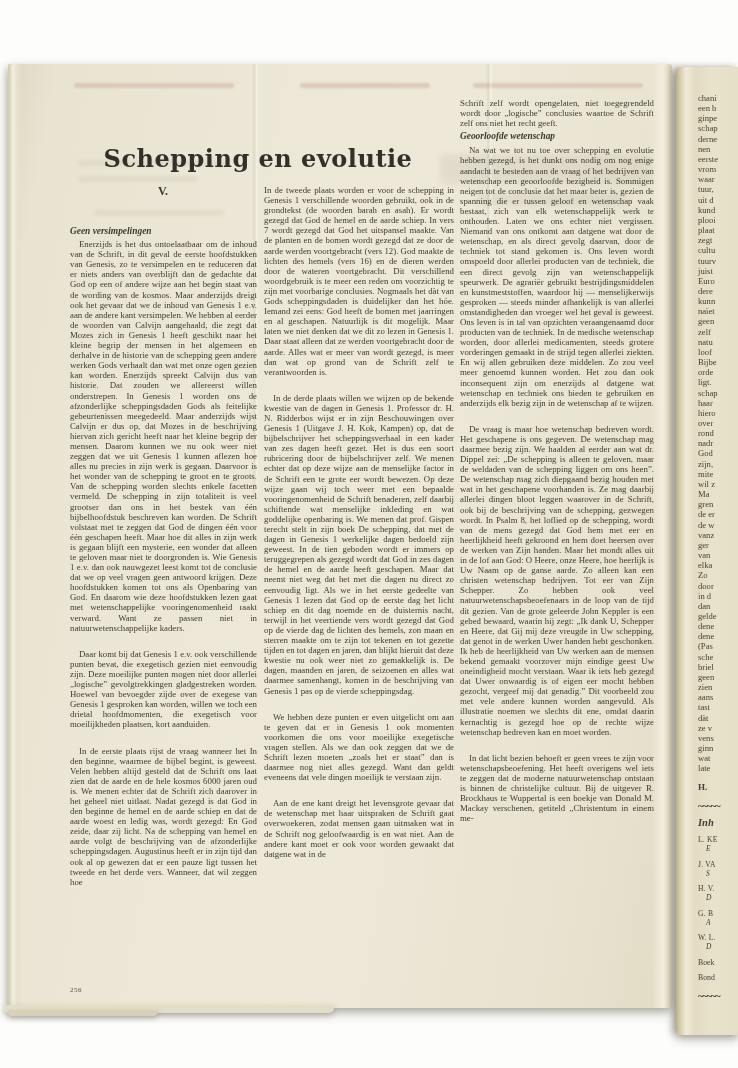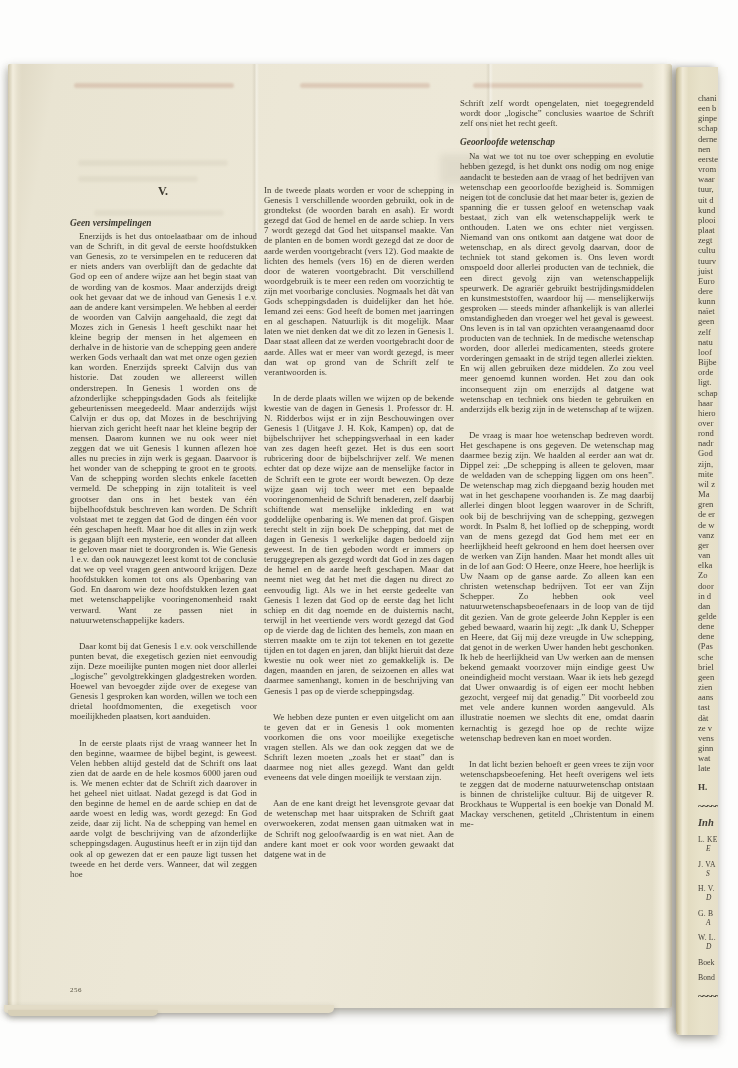--- a/index.html
+++ b/index.html
@@ -58,33 +58,33 @@
   }
   .col{position:absolute;overflow:hidden;color:#3f3b30;font-size:8.8px;line-height:10.1px;text-align:justify;}
   .col p{margin:0;text-indent:9px;hyphens:auto;}
   .col p + p{margin-top:16px;}
   .col .plist p:first-child{}
   .col1{left:62px;top:146px;width:187px;height:768px;}
   .col2{left:256px;top:121px;width:190px;height:792px;}
   .col2 .plist p:first-child{text-indent:0;}
   .col3{left:452px;top:34px;width:194px;height:880px;}
   p.cont{text-indent:0;}
-  .sec-head{font-style:italic;font-weight:700;font-size:9.4px;margin:8px 0 3px 0;color:#3c392f;text-align:left;}
-  .col3 .sec-head{margin:9px 0 4px 0;}
+  .sec-head{font-style:italic;font-weight:700;font-size:9.4px;margin:16px 0 3px 0;color:#3c392f;text-align:left;}
+  .col3 .sec-head{margin:3px 0 4px 0;}
   .page-no{position:absolute;left:62px;top:922px;font-size:7px;color:#55503f;letter-spacing:.5px;}
 
   
   .under1{position:absolute;left:4px;top:1005px;width:330px;height:8px;background:#e3dcc7;
     border-radius:0 0 5px 4px;box-shadow:0 3px 6px rgba(60,55,40,.28);}
   .under2{position:absolute;left:8px;top:1010px;width:150px;height:6px;background:#d8d0b8;
     border-radius:0 0 5px 4px;box-shadow:0 3px 5px rgba(60,55,40,.22);}
 
   
   .page-sliver{
-    position:absolute;left:676px;top:67px;width:42px;height:968px;
+    position:absolute;left:676px;top:67px;width:63px;height:968px;
     background:linear-gradient(90deg,#b9ae8d 0%,#d4cbaa 6%,#f0ead7 16%,#e3dcc2 30%,#e8e2ca 60%,#e6dfc8 100%);
     box-shadow:-4px 0 7px rgba(60,55,40,.35), 0 5px 10px rgba(60,55,40,.3);
     border-radius:3px 0 0 4px;overflow:hidden;
   }
   .sliver-inner{position:absolute;left:22px;top:26px;width:60px;color:#45413a;}
   .frag-line{font-size:8.6px;line-height:10.15px;white-space:nowrap;}
   .sig{font-size:9px;font-weight:700;margin-top:9px;}
   .squiggle{display:block;font-weight:700;font-size:11px;letter-spacing:-1.5px;color:#3c392f;margin:7px 0 2px 0;}
   .toc-head{font-style:italic;font-weight:700;font-size:10.5px;margin:6px 0 7px 0;white-space:nowrap;}
   .toc-entry{margin-bottom:6.5px;}
@@ -103,20 +103,21 @@
     <div class="ghost hdr g-h2"></div>
     <div class="ghost hdr g-h3"></div>
     <div class="ghost big g-b1"></div>
     <div class="ghost big g-b2"></div>
     <div class="ghost ln g-l1"></div>
     <div class="ghost ln g-l2"></div>
     <div class="ghost ln g-l3"></div>
     <div class="crease c1"></div>
     <div class="crease c2"></div>
 
+    <div class="title">Schepping en evolutie</div>
     <div class="part-no">V.</div>
 
     <div class="col col1">
       <div class="sec-head">Geen versimpelingen</div>
       <div class="plist">
           <p class="body-p">Enerzijds is het dus ontoelaatbaar om de inhoud van de Schrift, in dit geval de eerste hoofdstukken van Genesis, zo te versimpelen en te reduceren dat er niets anders van overblijft dan de gedachte dat God op een of andere wijze aan het begin staat van de wording van de kosmos. Maar anderzijds dreigt ook het gevaar dat we de inhoud van Genesis 1 e.v. aan de andere kant versimpelen. We hebben al eerder de woorden van Calvijn aangehaald, die zegt dat Mozes zich in Genesis 1 heeft geschikt naar het kleine begrip der mensen in het algemeen en derhalve in de historie van de schepping geen andere werken Gods verhaalt dan wat met onze ogen gezien kan worden. Enerzijds spreekt Calvijn dus van historie. Dat zouden we allereerst willen onderstrepen. In Genesis 1 worden ons de afzonderlijke scheppingsdaden Gods als feitelijke gebeurtenissen meegedeeld. Maar anderzijds wijst Calvijn er dus op, dat Mozes in de beschrijving hiervan zich gericht heeft naar het kleine begrip der mensen. Daarom kunnen we nu ook weer niet zeggen dat we uit Genesis 1 kunnen aflezen hoe alles nu precies in zijn werk is gegaan. Daarvoor is het wonder van de schepping te groot en te groots. Van de schepping worden slechts enkele facetten vermeld. De schepping in zijn totaliteit is veel grootser dan ons in het bestek van één bijbelhoofdstuk beschreven kan worden. De Schrift volstaat met te zeggen dat God de dingen één voor één geschapen heeft. Maar hoe dit alles in zijn werk is gegaan blijft een mysterie, een wonder dat alleen te geloven maar niet te doorgronden is. Wie Genesis 1 e.v. dan ook nauwgezet leest komt tot de conclusie dat we op veel vragen geen antwoord krijgen. Deze hoofdstukken komen tot ons als Openbaring van God. En daarom wie deze hoofdstukken lezen gaat met wetenschappelijke vooringenomenheid raakt verward. Want ze passen niet in natuurwetenschappelijke kaders.</p>
           <p class="body-p">Daar komt bij dat Genesis 1 e.v. ook verschillende punten bevat, die exegetisch gezien niet eenvoudig zijn. Deze moeilijke punten mogen niet door allerlei „logische” gevolgtrekkingen gladgestreken worden. Hoewel van bevoegder zijde over de exegese van Genesis 1 gesproken kan worden, willen we toch een drietal hoofdmomenten, die exegetisch voor moeilijkheden plaatsen, kort aanduiden.</p>
           <p class="body-p">In de eerste plaats rijst de vraag wanneer het In den beginne, waarmee de bijbel begint, is geweest. Velen hebben altijd gesteld dat de Schrift ons laat zien dat de aarde en de hele kosmos 6000 jaren oud is. We menen echter dat de Schrift zich daarover in het geheel niet uitlaat. Nadat gezegd is dat God in den beginne de hemel en de aarde schiep en dat de aarde woest en ledig was, wordt gezegd: En God zeide, daar zij licht. Na de schepping van hemel en aarde volgt de beschrijving van de afzonderlijke scheppingsdagen. Augustinus heeft er in zijn tijd dan ook al op gewezen dat er een pauze ligt tussen het tweede en het derde vers. Wanneer, dat wil zeggen hoe</p>
         </div>
     </div>

